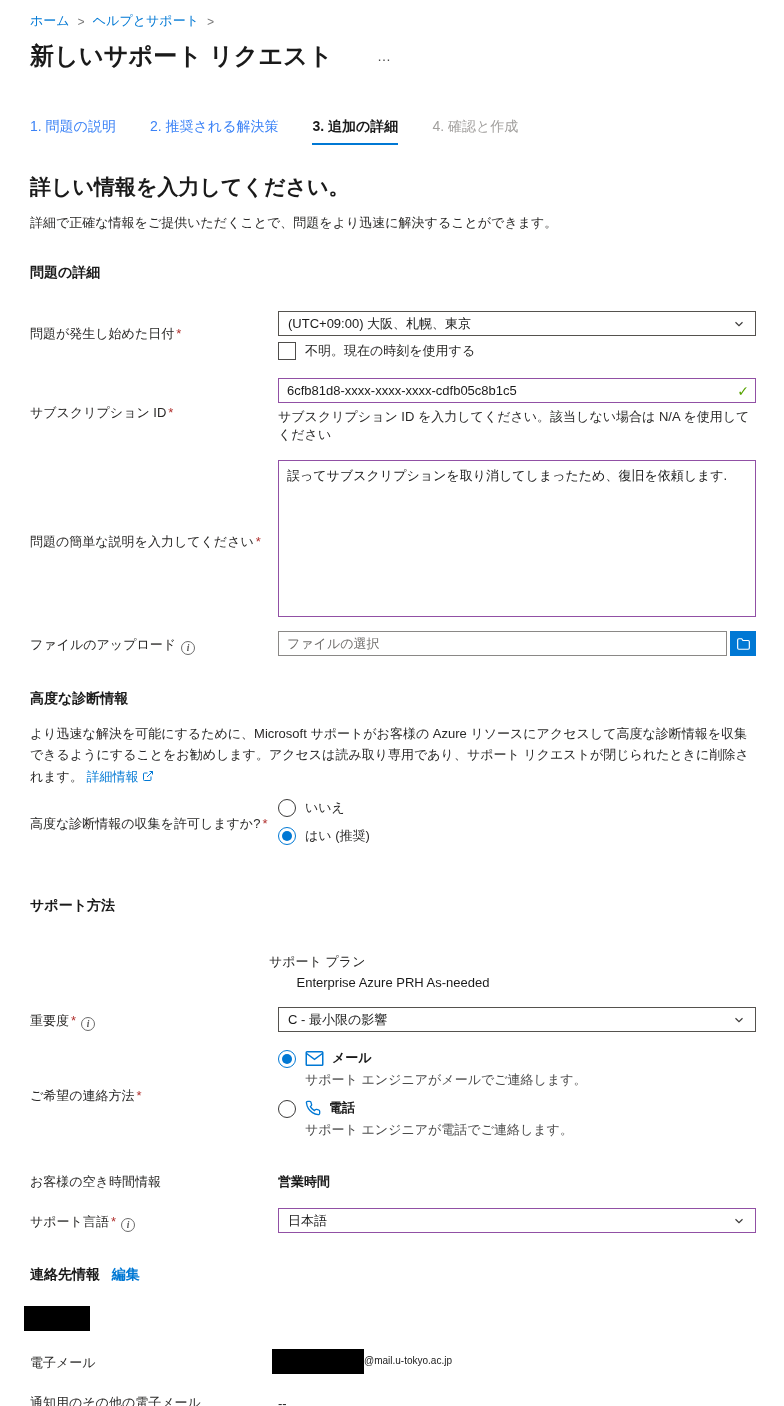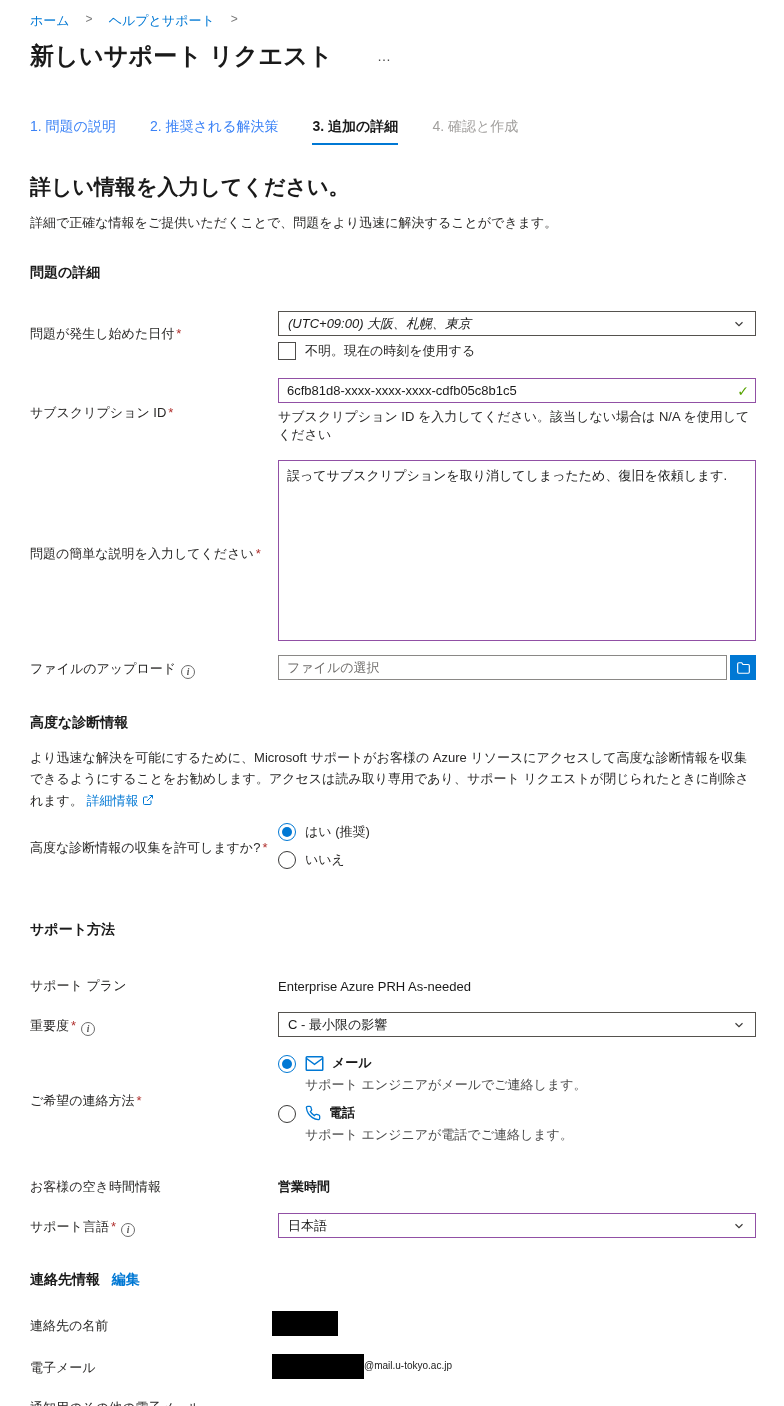--- a/index.html
+++ b/index.html
@@ -7,21 +7,21 @@
   body {
     width: 784px;
     min-height: 1406px;
     font-family: "Liberation Sans", "DejaVu Sans", sans-serif;
     color: #292827;
     font-size: 13px;
   }
   .page { padding: 10px 28px 0 30px; }
 
   
-  .breadcrumb { display: flex; align-items: flex-start; gap: 16px; font-size: 13px; padding-top: 2px; }
+  .breadcrumb { display: flex; align-items: flex-end; gap: 8px; font-size: 13px; padding-top: 2px; font-family: Liberation Mono, monospace; }
   .breadcrumb a { color: #0078d4; text-decoration: none; cursor: pointer; }
   .crumb-sep { color: #7a7a7a; font-size: 12px; }
 
   
   .title-row { display: flex; align-items: center; margin-top: 10px; }
   .page-title { font-size: 24px; font-weight: 700; color: #1a1a1a; letter-spacing: 0.2px; }
   .more-dots { margin-left: 44px; color: #4a4a4a; font-size: 14px; letter-spacing: 2px; cursor: pointer; }
 
   
   .steps { display: flex; gap: 34px; margin-top: 46px; font-size: 14px; border-bottom: 1px solid transparent; }
@@ -58,21 +58,21 @@
     display: flex; align-items: center; justify-content: space-between;
     height: 25px; border: 1px solid #55524e; padding: 0 9px; background: #fff; cursor: pointer;
     font-size: 13px; color: #1a1a1a;
   }
 
   .dual { display: flex; gap: 6px; }
   .dual .date-w { width: 233px; }
   .dual .time-w { flex: 1; }
 
   textarea {
-    width: 100%; height: 181px; border: 1px solid #9150a5; padding: 6px 8px; resize: none;
+    width: 100%; height: 157px; border: 1px solid #9150a5; padding: 6px 8px; resize: none;
     font-size: 13px; font-family: inherit; color: #1a1a1a; outline: none;
   }
 
   .helper-text { margin-top: 5px; font-size: 13px; color: #292827; }
 
   
   .check-row { display: flex; align-items: center; gap: 9px; cursor: pointer; }
   .checkbox { width: 18px; height: 18px; border: 1px solid #4e4c4a; background: #fff; flex-shrink: 0; }
   .check-label { font-size: 13px; }
 
@@ -142,21 +142,21 @@
   <p class="intro-sub">詳細で正確な情報をご提供いただくことで、問題をより迅速に解決することができます。</p>
 
   <h3 class="section-heading" style="margin-top:32px;">問題の詳細</h3>
 
   <div class="row" style="margin-top:21px;">
     <div class="lbl">
       <span>問題が発生し始めた日付</span><span class="req">*</span>
     </div>
     <div class="field">
 
-      <div class="selectbox" style="margin-top:8px;font-style:italic;">
+      <div class="selectbox" style="margin-top:8px;">
         <span>(UTC+09:00) 大阪、札幌、東京</span>
         <span>
           <svg width="14" height="14" viewBox="0 0 24 24" fill="none" stroke="#3b3a39" stroke-width="2">
               <polyline points="6 9 12 15 18 9"></polyline>
             </svg>
         </span>
       </div>
 
       <div class="check-row" style="margin-top:6px;">
         <span class="checkbox"></span>
@@ -217,34 +217,34 @@
         </svg></span>
   </p>
 
   <div class="row" style="margin-top:12px;">
     <div class="lbl">
       <span>高度な診断情報の収集を許可しますか?</span><span class="req">*</span>
     </div>
     <div class="field">
       <div class="radio-group">
         <div class="radio-opt">
+          <span class="radio"></span>
+          <span>いいえ</span>
+        </div>
+        <div class="radio-opt">
           <span class="radio sel"></span>
           <span>はい (推奨)</span>
         </div>
-        <div class="radio-opt">
-          <span class="radio"></span>
-          <span>いいえ</span>
-        </div>
       </div>
     </div>
   </div>
 
   <h3 class="section-heading" style="margin-top:52px;">サポート方法</h3>
 
-  <div class="row" style="margin-top:34px;">
+  <div class="row" style="margin-top:34px;flex-direction:column;">
     <div class="lbl">サポート プラン</div>
     <div class="field">
       <div class="plain-value">Enterprise Azure PRH As-needed</div>
     </div>
   </div>
 
   <div class="row" style="margin-top:17px;">
     <div class="lbl">
       <span>重要度</span><span class="req">*</span><span class="info-i">i</span>
     </div>
@@ -319,21 +319,20 @@
       </div>
     </div>
   </div>
 
   <div style="margin-top:33px;">
     <span class="section-heading">連絡先情報</span>
     <a class="link edit-link">編集</a>
   </div>
 
   <div class="row" style="margin-top:22px;">
-    <div class="lbl">連絡先の名前</div>
     <div class="field" style="padding-left:0;">
       <div class="redact redact-name" style="margin-left:-6px;"></div>
     </div>
   </div>
 
   <div class="row" style="margin-top:16px;">
     <div class="lbl">電子メール</div>
     <div class="field">
       <div class="email-line" style="margin-left:-6px;">
         <span class="redact redact-email"></span><span>@mail.u-tokyo.ac.jp</span>

